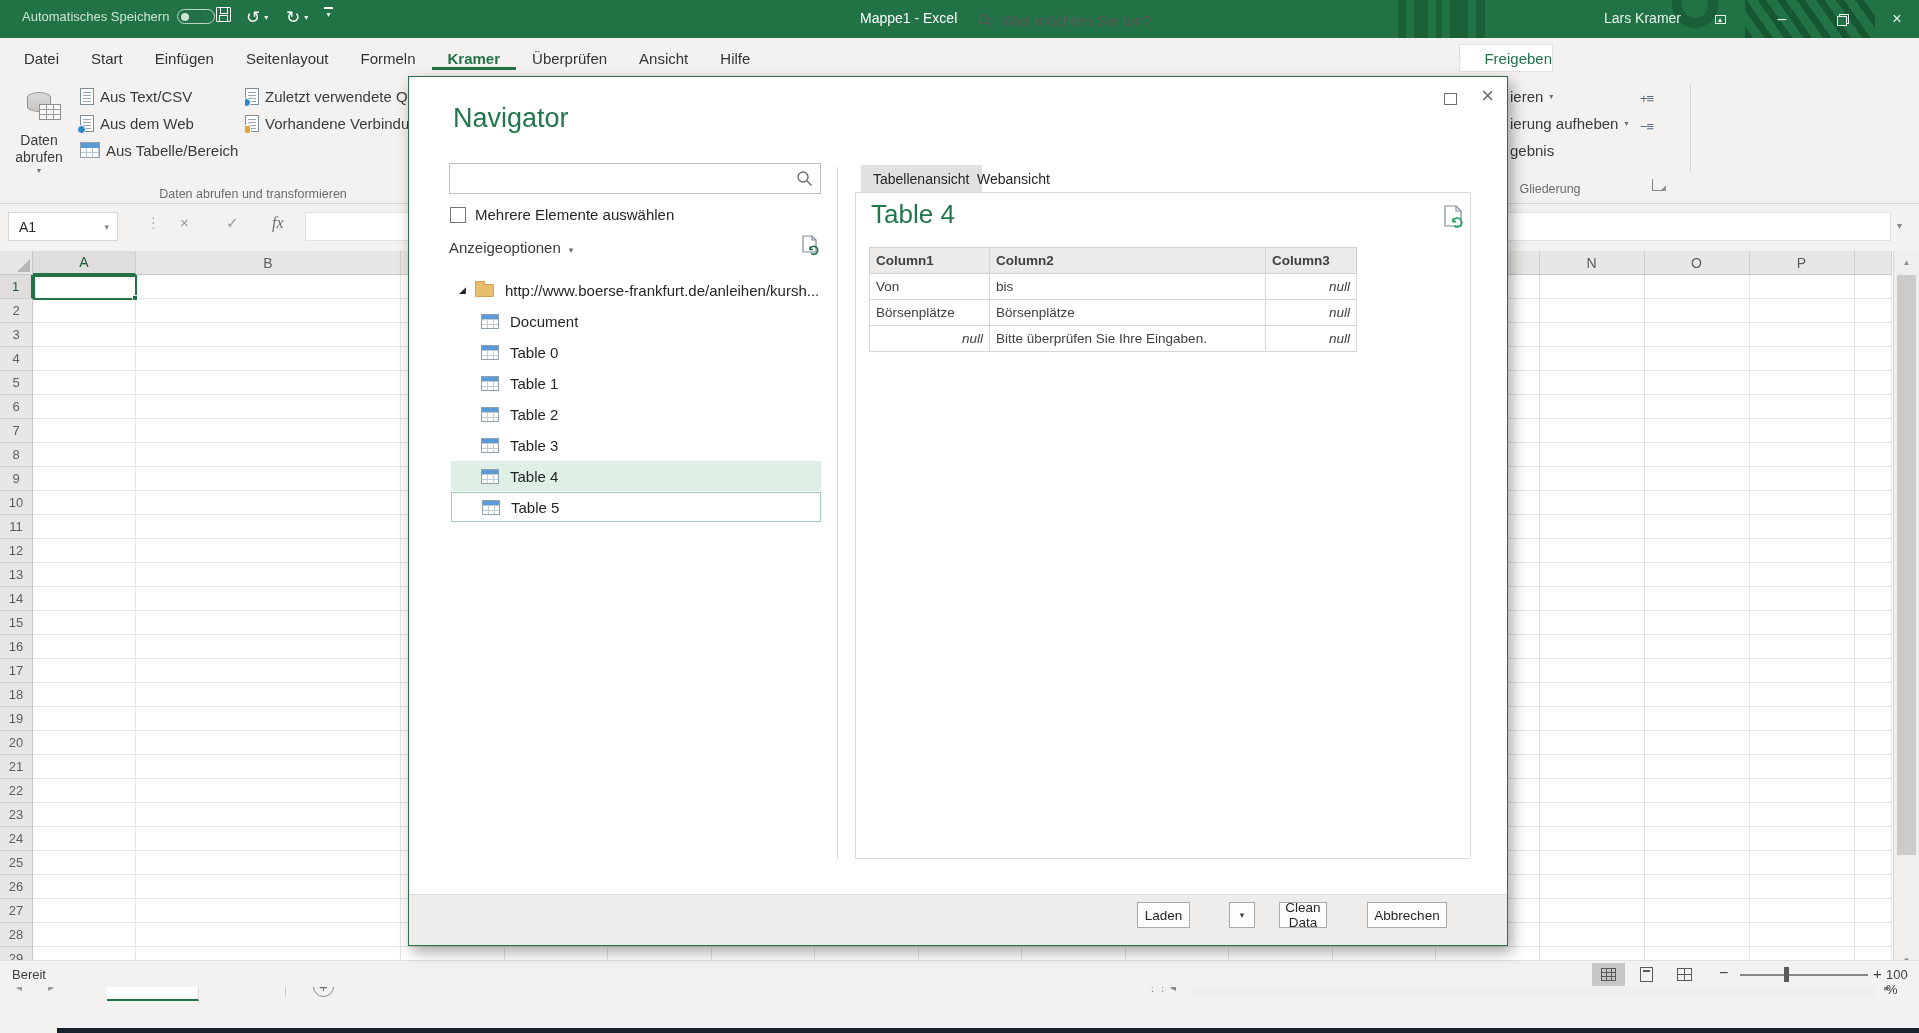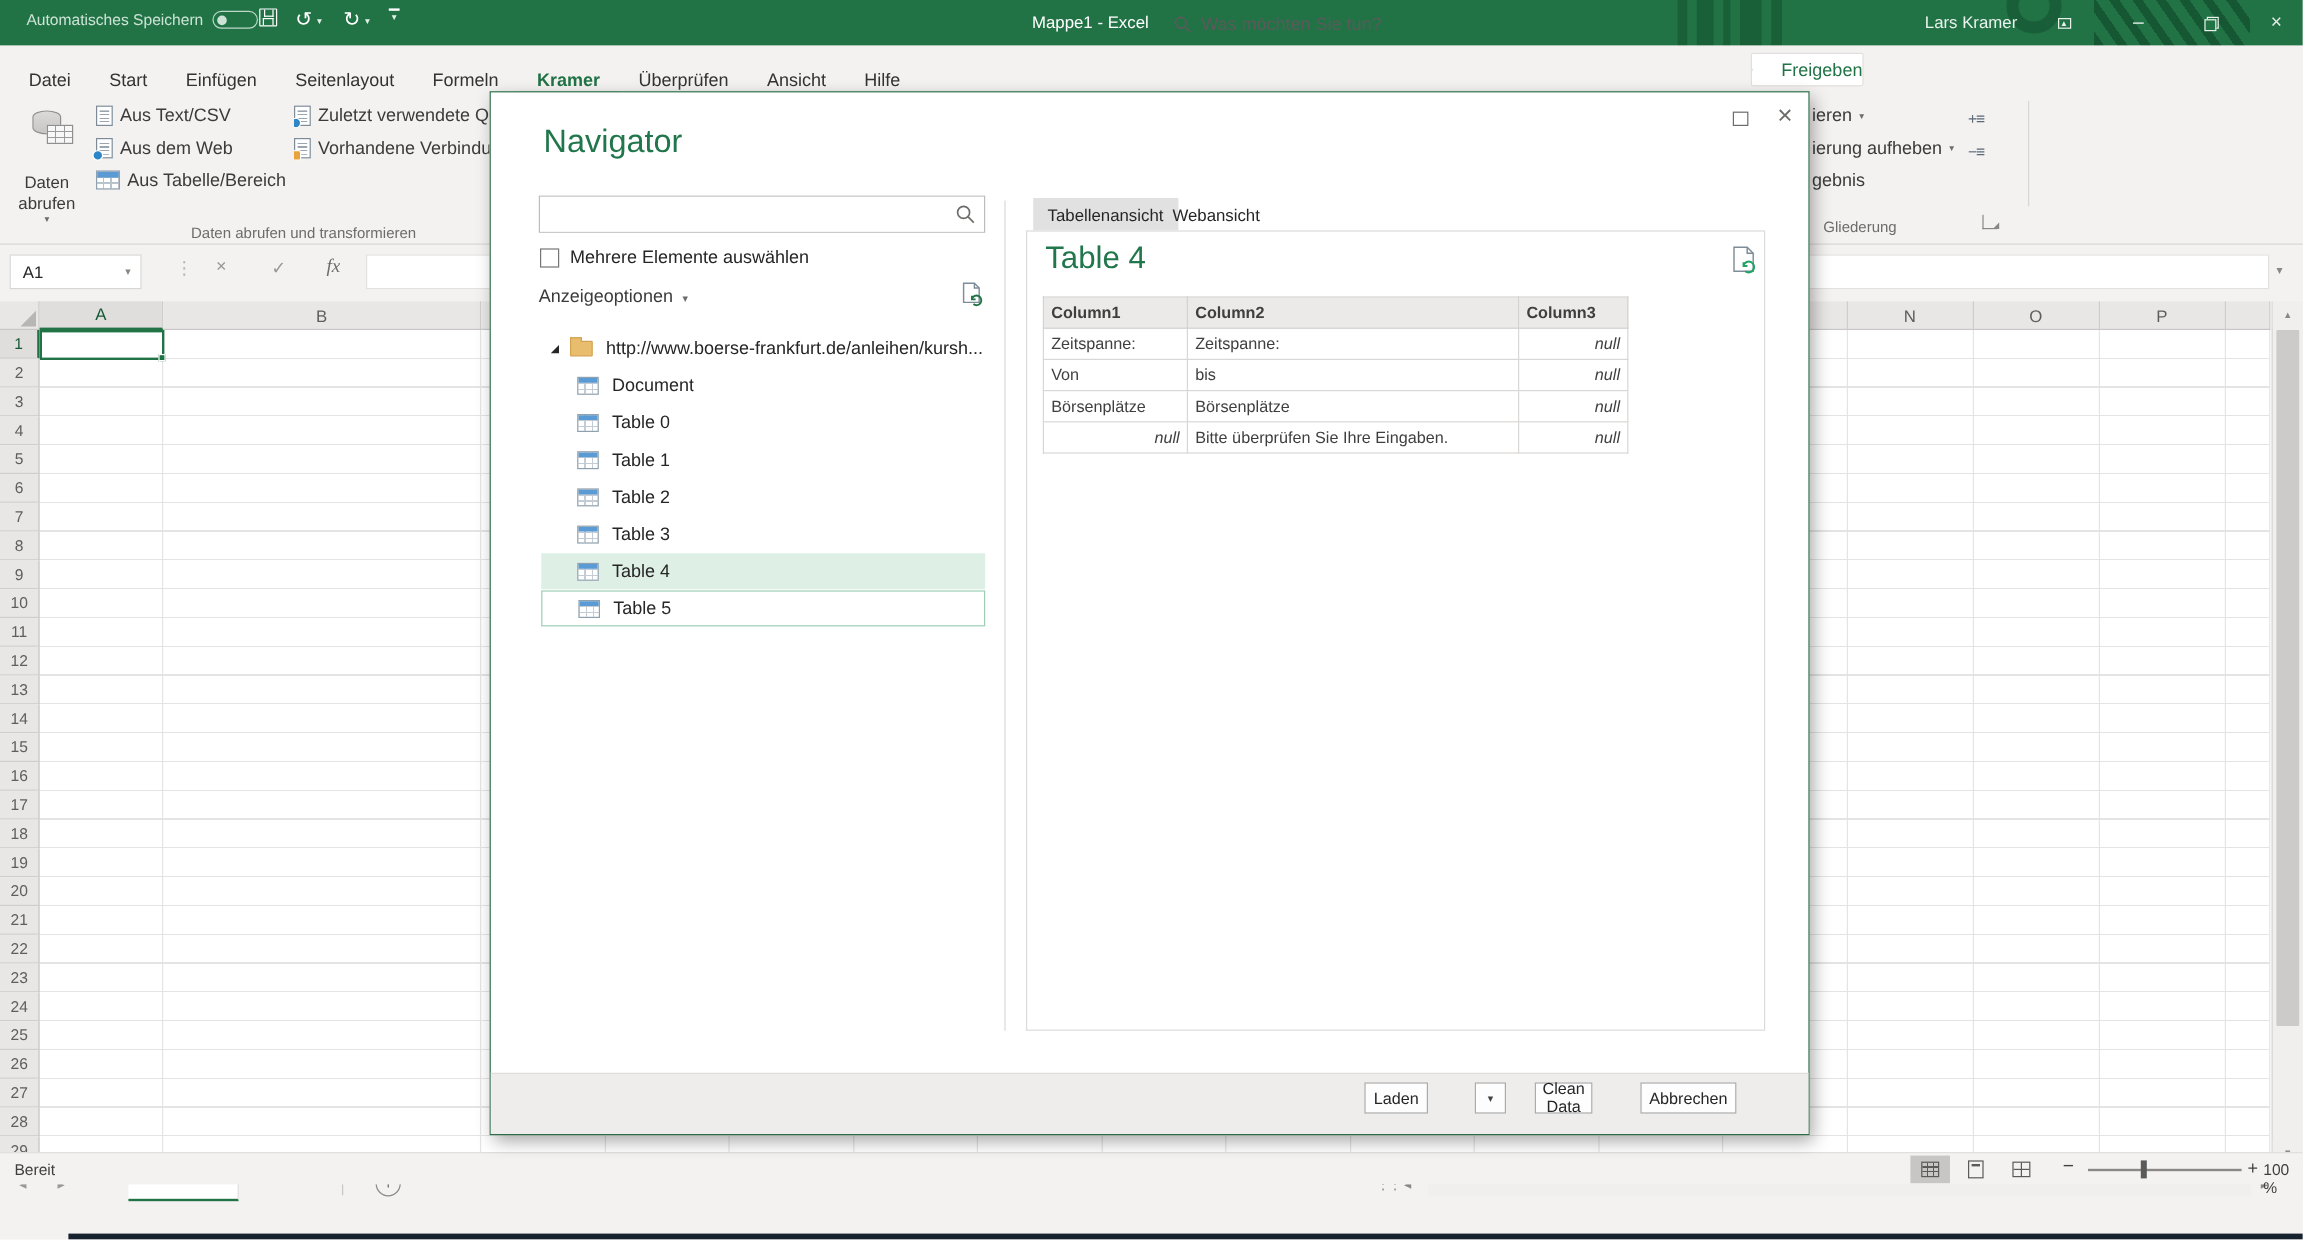--- a/index.html
+++ b/index.html
@@ -23,21 +23,21 @@
   .win-btn { position:absolute; top:0; width:44px; height:38px; color:#E8F1EC; display:flex; align-items:center; justify-content:center; font-size:16px; }
   .box-ic { width:11px; height:9px; border:1px solid #E8F1EC; display:inline-flex; align-items:flex-start; justify-content:center; font-size:8px; line-height:7px; }
   .restore-ic { position:relative; width:10px; height:10px; }
   .restore-ic::before { content:""; position:absolute; left:2px; top:0; width:8px; height:8px; border:1px solid #E8F1EC; }
   .restore-ic::after { content:""; position:absolute; left:0; top:2px; width:8px; height:8px; border:1px solid #E8F1EC; background:#217346; }
   .floppy { width:15px; height:15px; border:1.5px solid #fff; border-radius:1px; position:relative; }
   .floppy::before { content:""; position:absolute; left:3px; top:0; width:6px; height:5px; border:1px solid #fff; border-top:none; }
   .floppy::after { content:""; position:absolute; left:2px; bottom:0; width:7px; height:5px; border:1px solid #fff; border-bottom:none; }
 
   
-  #menubar { position:absolute; left:0; top:38px; width:1919px; height:41px; background:#F4F2F1; display:flex; align-items:flex-end; }
+  #menubar { position:absolute; left:0; top:38px; width:1919px; height:41px; background:#F4F2F1; display:flex; align-items:center; }
   .mtab { padding:0 16px; display:flex; align-items:center; font-size:15px; color:#333; }
   .mtab.active { font-weight:bold; color:#217346; border-bottom:3px solid #217346; padding-top:3px; }
   #tellme { position:absolute; left:978px; top:0; height:41px; display:flex; align-items:center; gap:8px; color:#5A5A5A; font-size:15px; }
   #share-btn { position:absolute; left:1459px; top:44px; width:94px; height:28px; background:#fff; border:1px solid #E2E0DE;
                border-radius:2px; display:flex; align-items:center; justify-content:center; gap:23px; color:#217346; font-size:15px; }
 
   
   #ribbon { position:absolute; left:0; top:79px; width:1919px; height:125px; background:#F4F2F1; border-bottom:1px solid #D5D3D1; }
   #getdata-btn { position:absolute; left:8px; top:7px; width:62px; height:104px; display:flex; flex-direction:column; align-items:center; color:#3B3B3B; font-size:14px; text-align:center; }
   .cyl { width:24px; height:20px; background:linear-gradient(#DCDAD8,#C8C6C4); border:1px solid #8F8F8F; border-radius:50% / 28%; margin-top:6px; }
@@ -231,21 +231,21 @@
       <path d="M2 6 v6 h9 v-6" fill="none" stroke="#217346" stroke-width="1.3"></path>
       <path d="M6.5 8 V1.5 M4 4 l2.5-2.5 L9 4" fill="none" stroke="#217346" stroke-width="1.3"></path>
     </svg>
   <span>Freigeben</span>
 </div>
 
 <div id="ribbon">
   <div id="getdata-btn">
     <span class="cyl"></span>
     <span class="mini-table"></span>
-    <span style="margin-top:24px;line-height:17px">Daten abrufen</span>
+    <span style="margin-top:12px;line-height:17px">Daten abrufen</span>
     <span class="mini-caret" style="color:#6E6C6A">▾</span>
   </div>
   <div id="rb-col1">
       <div class="rb-item" style="left: 80px; top: 6px;">
         <span class="pg">
           <span class="lines"></span>
         </span>
         <span>Aus Text/CSV</span>
       </div>
       <div class="rb-item" style="left: 80px; top: 33px;">
@@ -511,25 +511,20 @@
   <table id="preview-table">
       <thead>
         <tr>
           <th style="width: 120px;">Column1</th>
           <th style="width: 276px;">Column2</th>
           <th style="width: 91px;">Column3</th>
         </tr>
       </thead>
       <tbody>
         <tr>
-          <td>Zeitspanne:</td>
-          <td>Zeitspanne:</td>
-          <td class="null">null</td>
-        </tr>
-        <tr>
           <td>Von</td>
           <td>bis</td>
           <td class="null">null</td>
         </tr>
         <tr>
           <td>Börsenplätze</td>
           <td>Börsenplätze</td>
           <td class="null">null</td>
         </tr>
         <tr>

